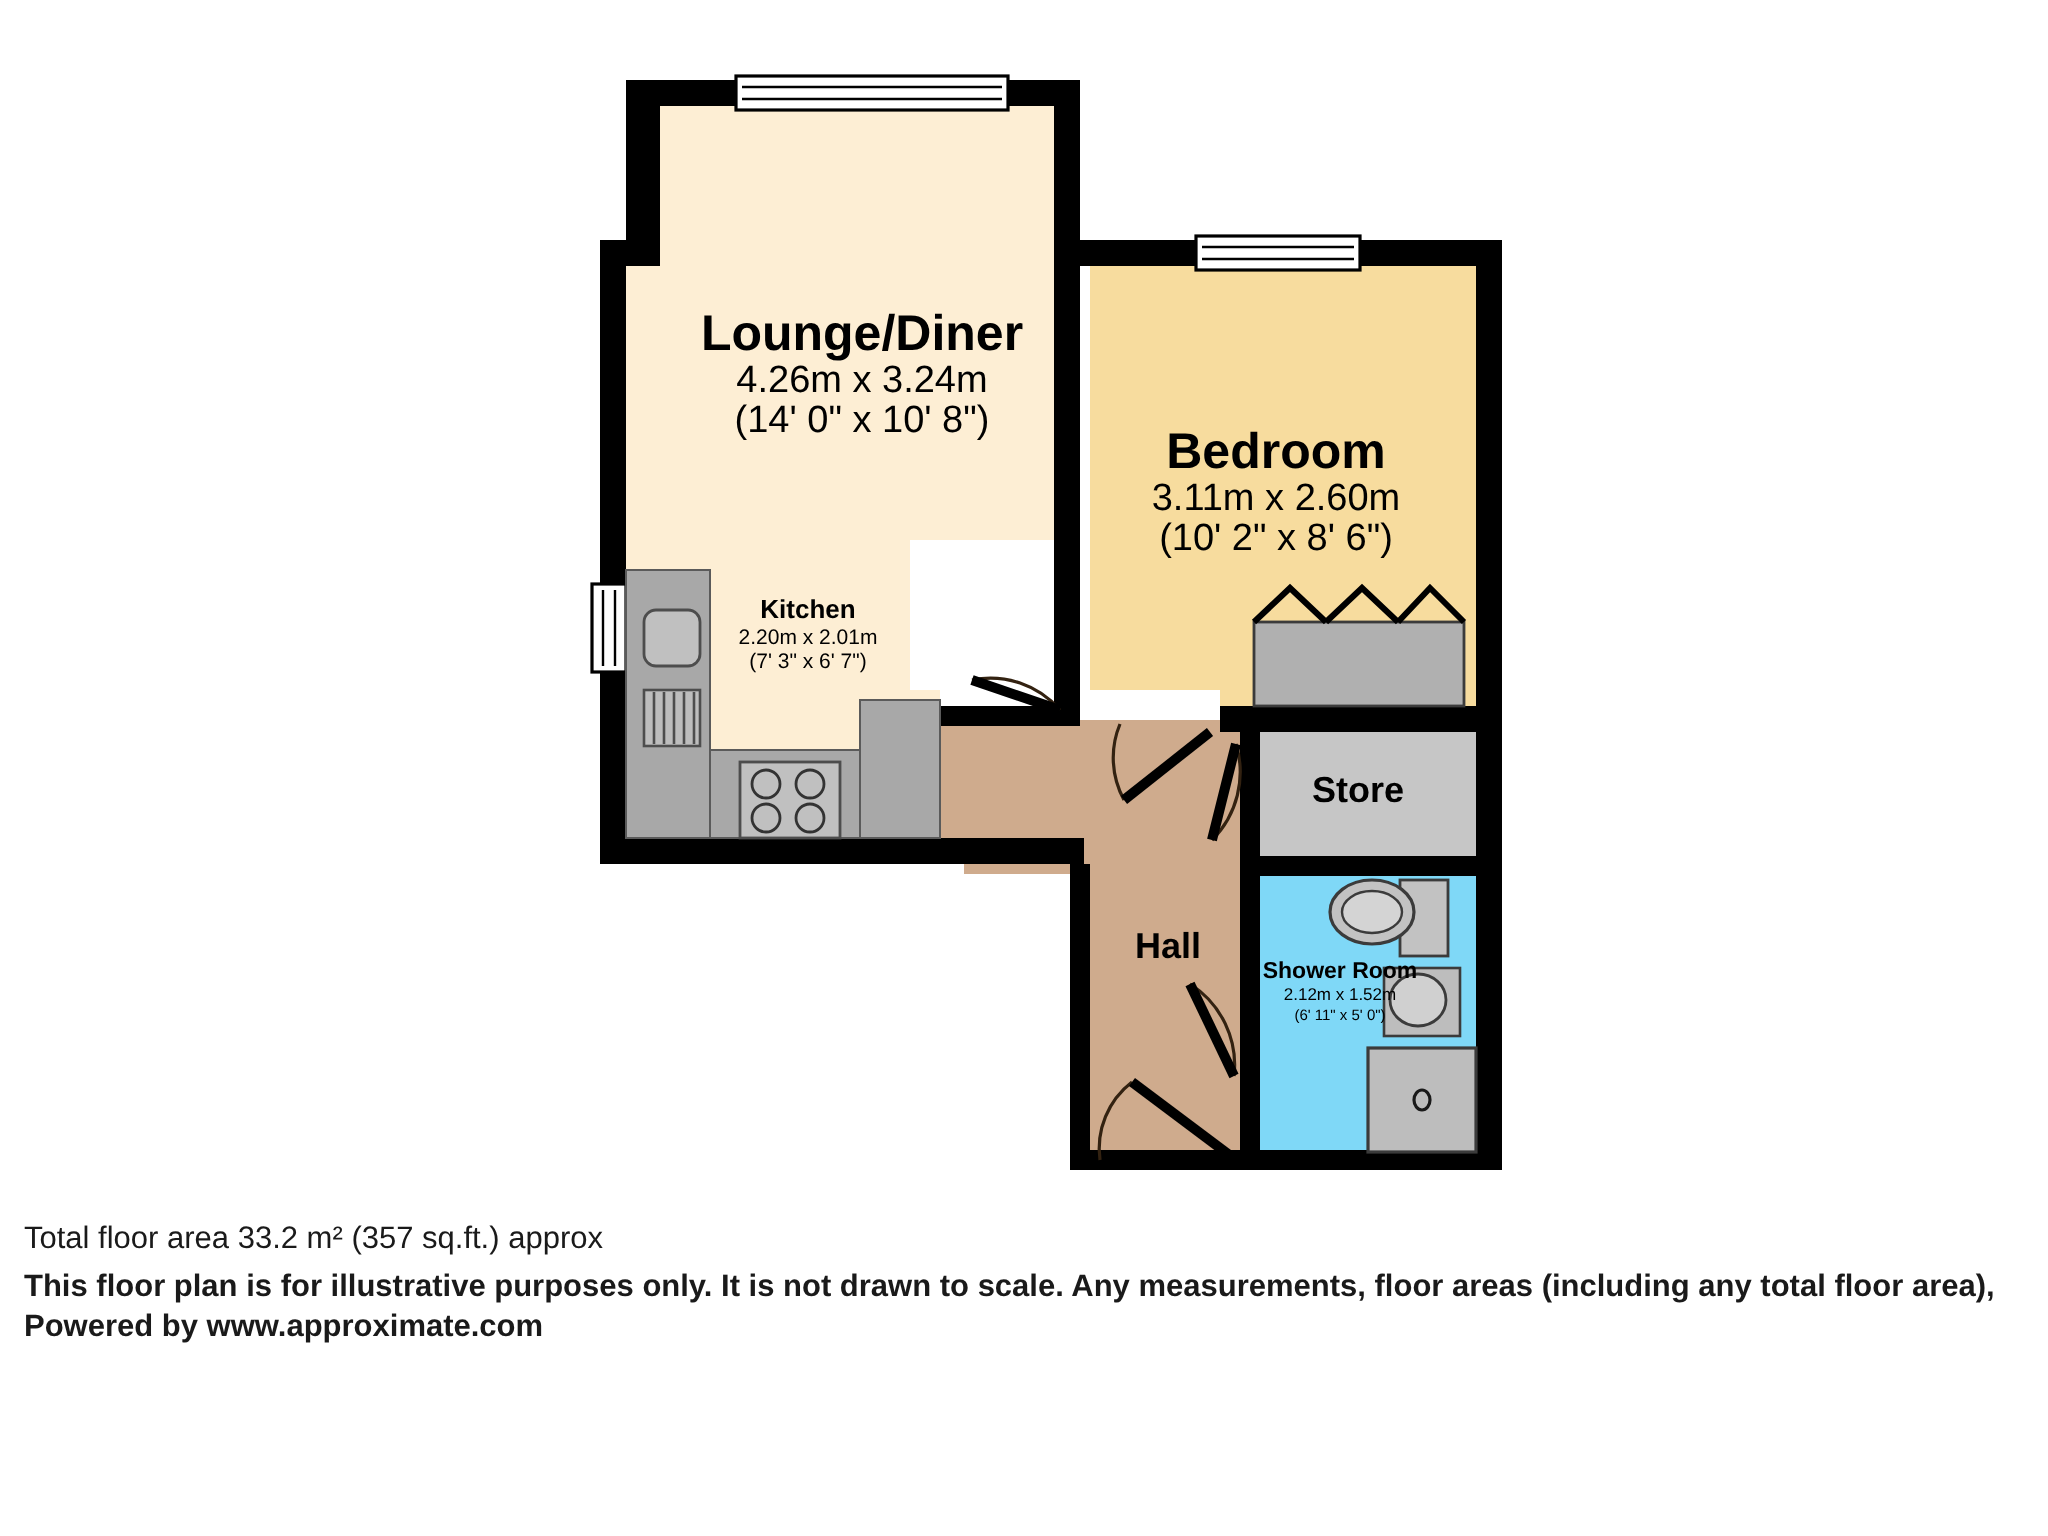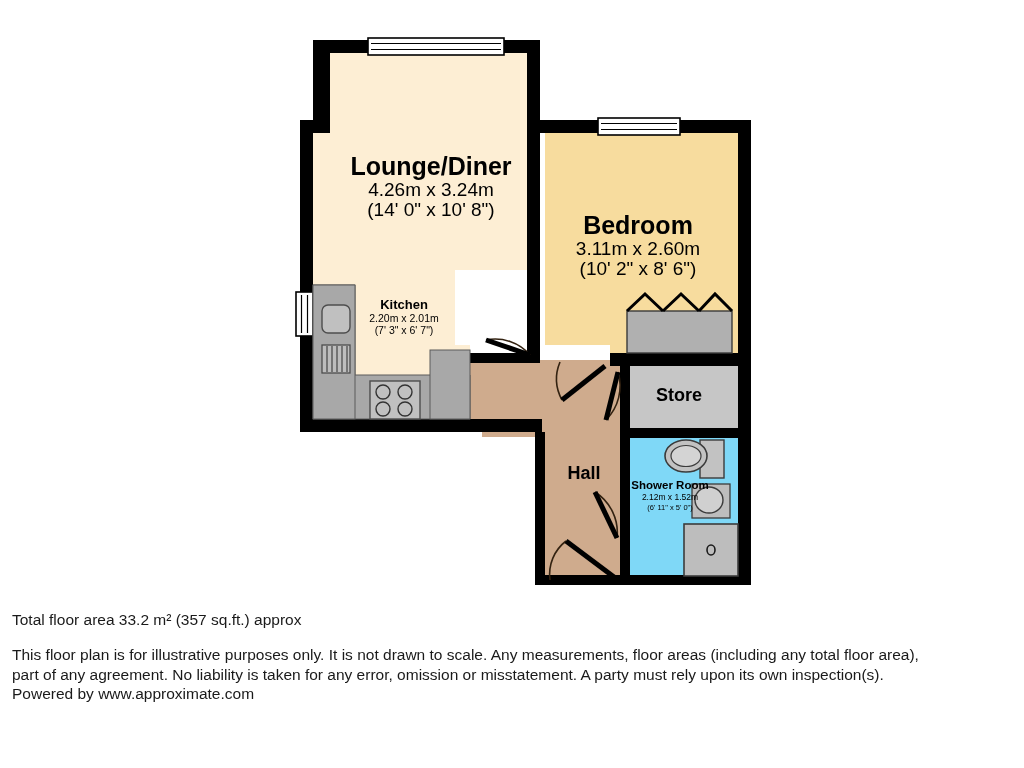--- a/index.html
+++ b/index.html
@@ -45,23 +45,24 @@
   }
   #total-area {
     font-size: 15.5px;
     line-height: 19px;
     margin: 10px 0 0 6px;
     color: #1a1a1a;
   }
   #disclaimer {
     font-size: 15.5px;
     line-height: 19.5px;
-    margin: 16px 0 0 6px;
+    margin: 5px 0 0 6px;
     color: #1a1a1a;
     width: 1012px;
+    font-weight: bold;
   }
   #disclaimer span.line {
     display: block;
     white-space: nowrap;
   }
 </style>
 </head>
 <body>
 
 <div id="plan-wrap">
@@ -235,16 +236,15 @@
 
       <text class="room-name" x="584" y="479" font-size="18" text-anchor="middle">Hall</text>
     </g>
   </svg>
 </div>
 
 <div id="footer">
   <div id="total-area">Total floor area 33.2 m² (357 sq.ft.) approx</div>
   <div id="disclaimer">
     <span class="line">This floor plan is for illustrative purposes only. It is not drawn to scale. Any measurements, floor areas (including any total floor area),</span>
-    <span class="line">part of any agreement. No liability is taken for any error, omission or misstatement. A party must rely upon its own inspection(s).</span>
     <span class="line">Powered by www.approximate.com</span>
   </div>
 </div>
 
 </body></html>

